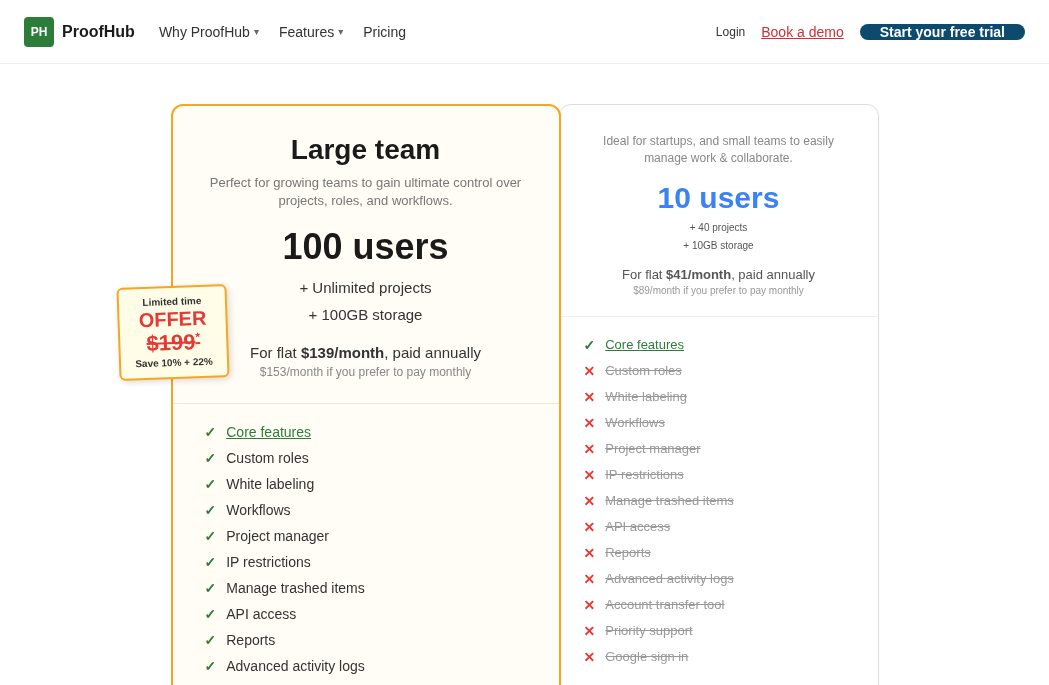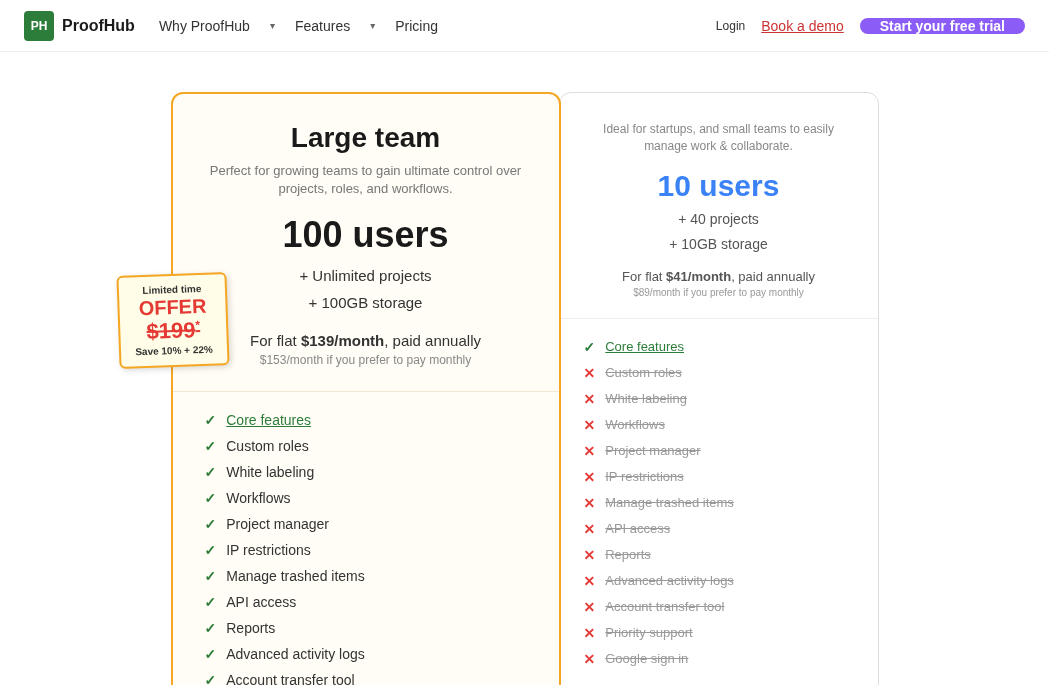--- a/index.html
+++ b/index.html
@@ -3,21 +3,21 @@
   <meta charset="utf-8">
   <style>
     * { box-sizing: border-box; margin: 0; padding: 0; }
     body { font-family: -apple-system, BlinkMacSystemFont, 'Segoe UI', sans-serif; background: #fff; color: #333; }
 
     
     .navbar {
       display: flex;
       align-items: center;
       padding: 0 24px;
-      height: 52px;
+      height: 64px;
       border-bottom: 1px solid #eee;
       gap: 24px;
     }
     .logo-area {
       display: flex;
       align-items: center;
       gap: 8px;
       font-weight: 700;
       font-size: 16px;
       color: #1a1a1a;
@@ -39,21 +39,21 @@
       align-items: center;
       gap: 20px;
       flex: 1;
     }
     .nav-link {
       font-size: 14px;
       color: #333;
       text-decoration: none;
       display: flex;
       align-items: center;
-      gap: 20px;
+      gap: 4px;
       cursor: pointer;
     }
     .nav-link .chevron {
       font-size: 10px;
       color: #666;
     }
     .nav-right {
       display: flex;
       align-items: center;
       gap: 16px;
@@ -65,21 +65,21 @@
       text-decoration: none;
       cursor: pointer;
     }
     .book-demo-link {
       font-size: 14px;
       color: #cc3333;
       text-decoration: underline;
       cursor: pointer;
     }
     .start-trial-btn {
-      background: #8b5cf6;
+      background: #0c4a6e;
       color: #fff;
       border: none;
       border-radius: 24px;
       padding: 0 20px;
       font-size: 14px;
       font-weight: 600;
       cursor: pointer;
     }
 
     
@@ -240,21 +240,21 @@
       line-height: 1.4;
       margin-bottom: 14px;
     }
     .small-users-count {
       font-size: 30px;
       font-weight: 800;
       color: #3b82f6;
       margin-bottom: 4px;
     }
     .small-plan-extras {
-      font-size: 14px;
+      font-size: 10px;
       color: #555;
       line-height: 1.8;
       margin-bottom: 12px;
     }
     .small-pricing-line {
       font-size: 13px;
       color: #555;
       margin-bottom: 3px;
     }
     .small-pricing-line strong {

